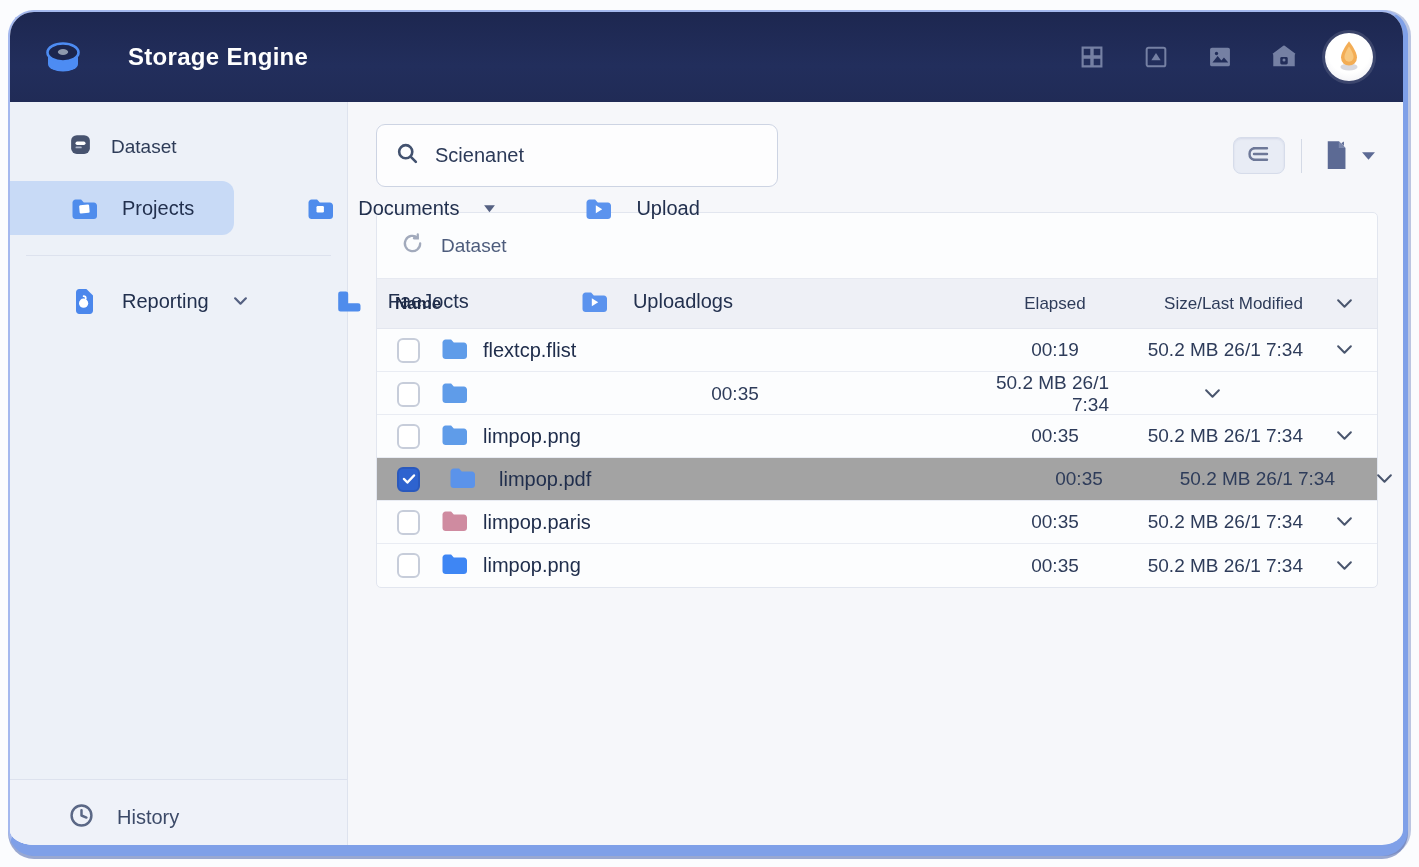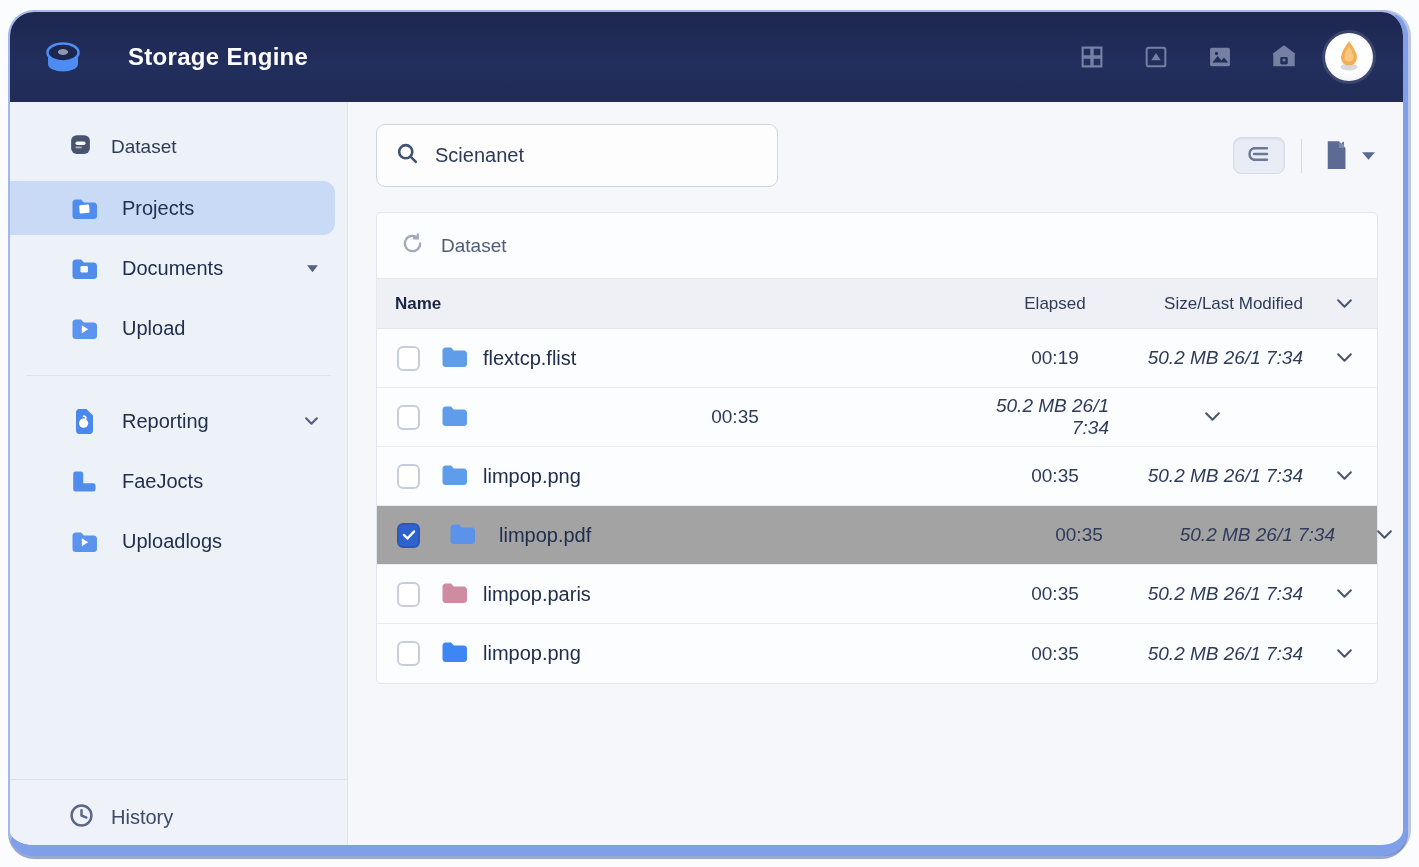--- a/index.html
+++ b/index.html
@@ -23,31 +23,31 @@
   .avatar { width:48px; height:48px; border-radius:50%; background:radial-gradient(circle at 50% 40%, #ffffff 55%, #e9e9ef 100%);
     display:flex; align-items:center; justify-content:center; box-shadow:0 0 0 3px rgba(255,255,255,.12); cursor:pointer; }
 
   
   .body { display:flex; height:753px; }
 
   
   .sidebar { position:relative; width:338px; background:#edf1f8; border-right:1px solid #dee3ee; flex:none; }
   .sidebar-section { display:flex; align-items:center; gap:18px; padding:30px 20px 20px 58px; }
   .sidebar-section-label { font-size:19px; color:#2e3c58; font-weight:500; }
-  .nav { display:flex; flex-direction:column; }
+  .nav { display:flex; flex-direction:row;text-align:right; }
   .nav-item { height:54px; display:flex; align-items:center; gap:24px;
     margin:0 12px 6px 0; padding:0 16px 0 60px; border-radius:0 12px 12px 0; cursor:pointer; }
   .nav-item .nav-label { flex:1; font-size:20px; color:#22304e; font-weight:500; }
   .nav-item.selected { background:#c8daf6; }
   .nav-item .nav-icon { width:28px; display:flex; justify-content:center; flex:none; }
   .nav-chevron { display:flex; align-items:center; }
   .sidebar-divider { height:1px; background:#dde2ee; margin:14px 16px 18px 16px; }
   .sidebar-footer { position:absolute; left:0; right:0; bottom:0; border-top:1px solid #dde2ee;
     background:#eff2f9; padding:16px 0 22px 0; }
-  .footer-item { display:flex; align-items:center; gap:16px; padding:6px 16px 0 58px; cursor:pointer; }
+  .footer-item { display:flex; align-items:center; gap:22px; padding:6px 16px 0 58px; cursor:pointer; }
   .footer-label { font-size:20px; color:#3c4a68; font-weight:500; }
 
   
   .content { flex:1; padding:22px 23px 0 28px; }
   .content-toolbar { display:flex; align-items:center; justify-content:space-between; }
   .searchbox { width:402px; height:63px; background:#fdfdfe; border:1.5px solid #cdd4e3;
     border-radius:9px; display:flex; align-items:center; padding:0 14px 0 18px; gap:15px; }
   .searchbox input { border:none; outline:none; background:transparent; flex:1;
     font-family:"Liberation Sans", sans-serif; font-size:20px; color:#2c3a58; font-weight:500; }
   .toolbar-right { display:flex; align-items:center; gap:16px; }
@@ -61,31 +61,31 @@
   .card { margin-top:25px; width:1002px; background:#fcfdfe; border:1px solid #e2e6ef; border-radius:5px; }
   .card-header { height:66px; display:flex; align-items:center; gap:17px; padding-left:24px;
     border-bottom:1px solid #e6e9f1; }
   .card-header-label { font-size:19px; color:#4d5c7c; font-weight:500; }
   .tgrid { display:grid; grid-template-columns:56px 42px 520px 120px 194px 70px; align-items:center; }
   .table-head { height:50px; background:#eef0f6; border-bottom:1px solid #e3e6ef; }
   .th-name { grid-column:1 / span 3; padding-left:18px; font-size:17px; font-weight:700; color:#1b2642; }
   .th-elapsed { text-align:center; font-size:17px; color:#2e3c5a; }
   .th-size { text-align:right; padding-right:6px; font-size:17px; color:#2e3c5a; }
   .th-chevron { display:flex; justify-content:center; cursor:pointer; }
-  .trow { height:59px; border-bottom:1px solid #e9ecf3; cursor:default; }
+  .trow { height:43px; border-bottom:1px solid #e9ecf3; cursor:default; }
   .trow:last-child { border-bottom:none; }
   .trow.selected { background:#a3a3a3;gap:8px; }
   .cell-check { display:flex; justify-content:flex-start; padding-left:20px; }
   .checkbox { width:23px; height:25px; border-radius:6px; background:#ffffff; border:2px solid #c7cdda; cursor:pointer;
     display:flex; align-items:center; justify-content:center; }
   .checkbox.checked { background:#2e63cf; border-color:#2a59bd; }
   .cell-folder { display:flex; justify-content:center; }
   .cell-name { font-size:20px; color:#202e4c; font-weight:500; padding-left:8px; }
   .cell-elapsed { text-align:center; font-size:19px; color:#2e3c5a; }
-  .cell-size { text-align:right; padding-right:6px; font-size:19px; color:#2e3c5a;font-style:italic; }
+  .cell-size { text-align:right; padding-right:6px; font-size:19px; color:#2e3c5a; }
   .cell-chevron { display:flex; justify-content:center; cursor:pointer; }
 </style>
 </head>
 <body>
 
 <div class="window">
 
   <header class="topbar">
     <div class="logo">
         <svg width="46" height="40" viewBox="0 0 46 40">

